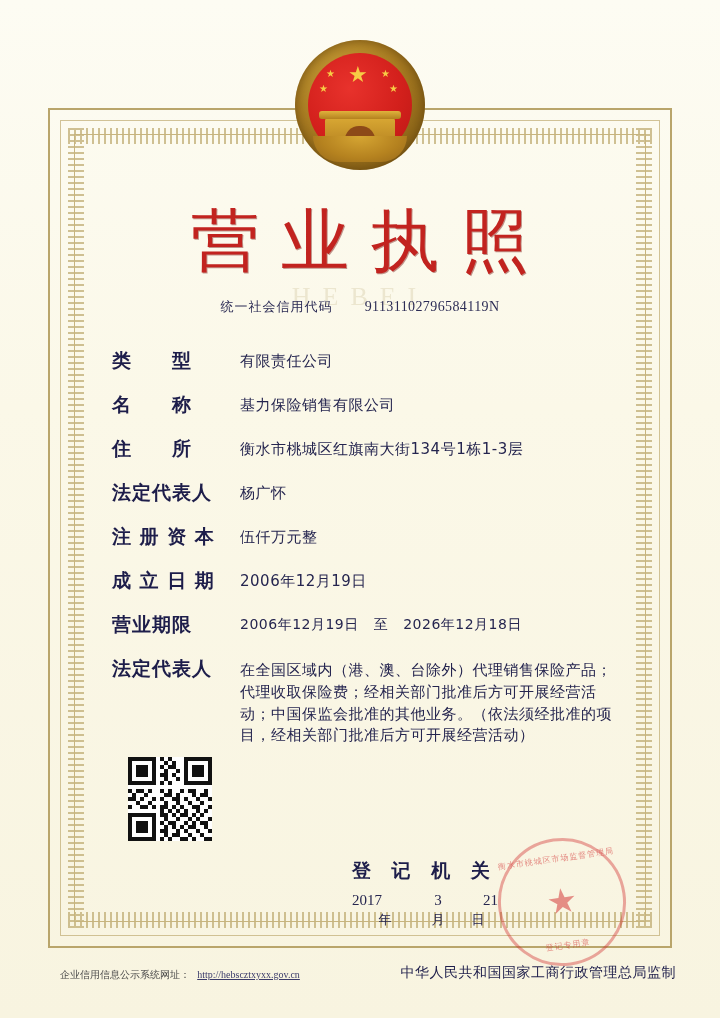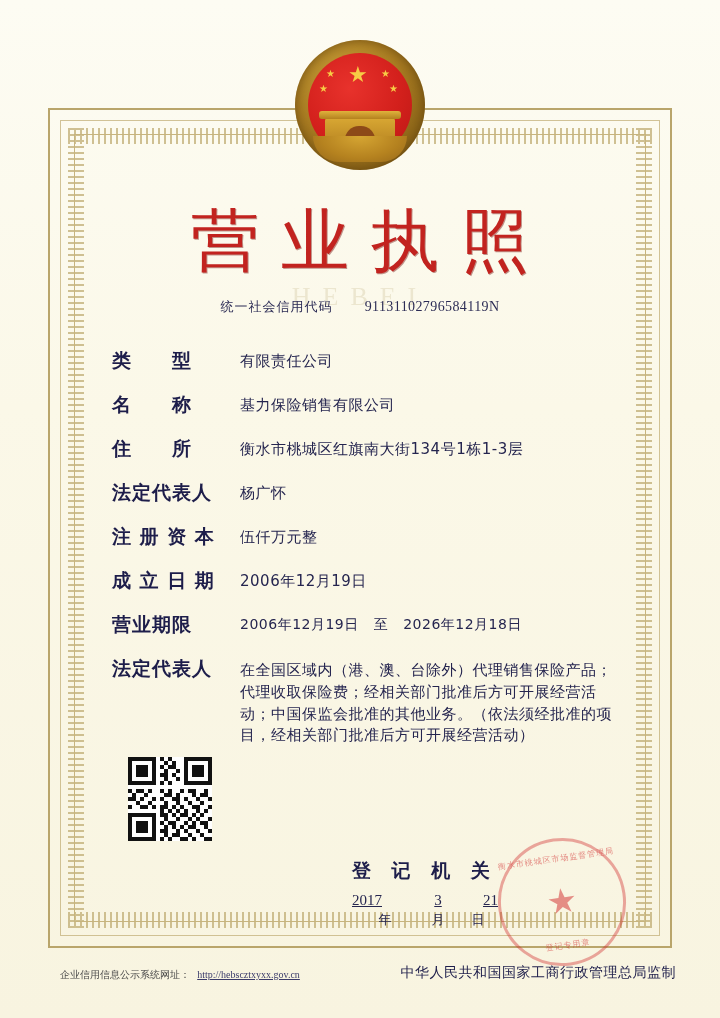--- a/index.html
+++ b/index.html
@@ -221,21 +221,20 @@
     letter-spacing: 7px;
   }
   .registry .reg-date {
     margin-top: 8px;
     font-family: "Liberation Serif", serif;
     font-size: 15px;
     color: #25254f;
     display: flex;
     align-items: baseline;
     gap: 0;
-    text-decoration: underline;
   }
   .registry .reg-date .y { width: 66px; display: inline-block; }
   .registry .reg-date .m { width: 40px; display: inline-block; text-align: center; }
   .registry .reg-date .d { width: 40px; display: inline-block; text-align: right; }
   .registry .reg-units {
     margin-top: 2px;
     font-family: "DejaVu Sans", "Liberation Sans", sans-serif;
     font-size: 13px;
     color: #25254f;
     display: flex;

